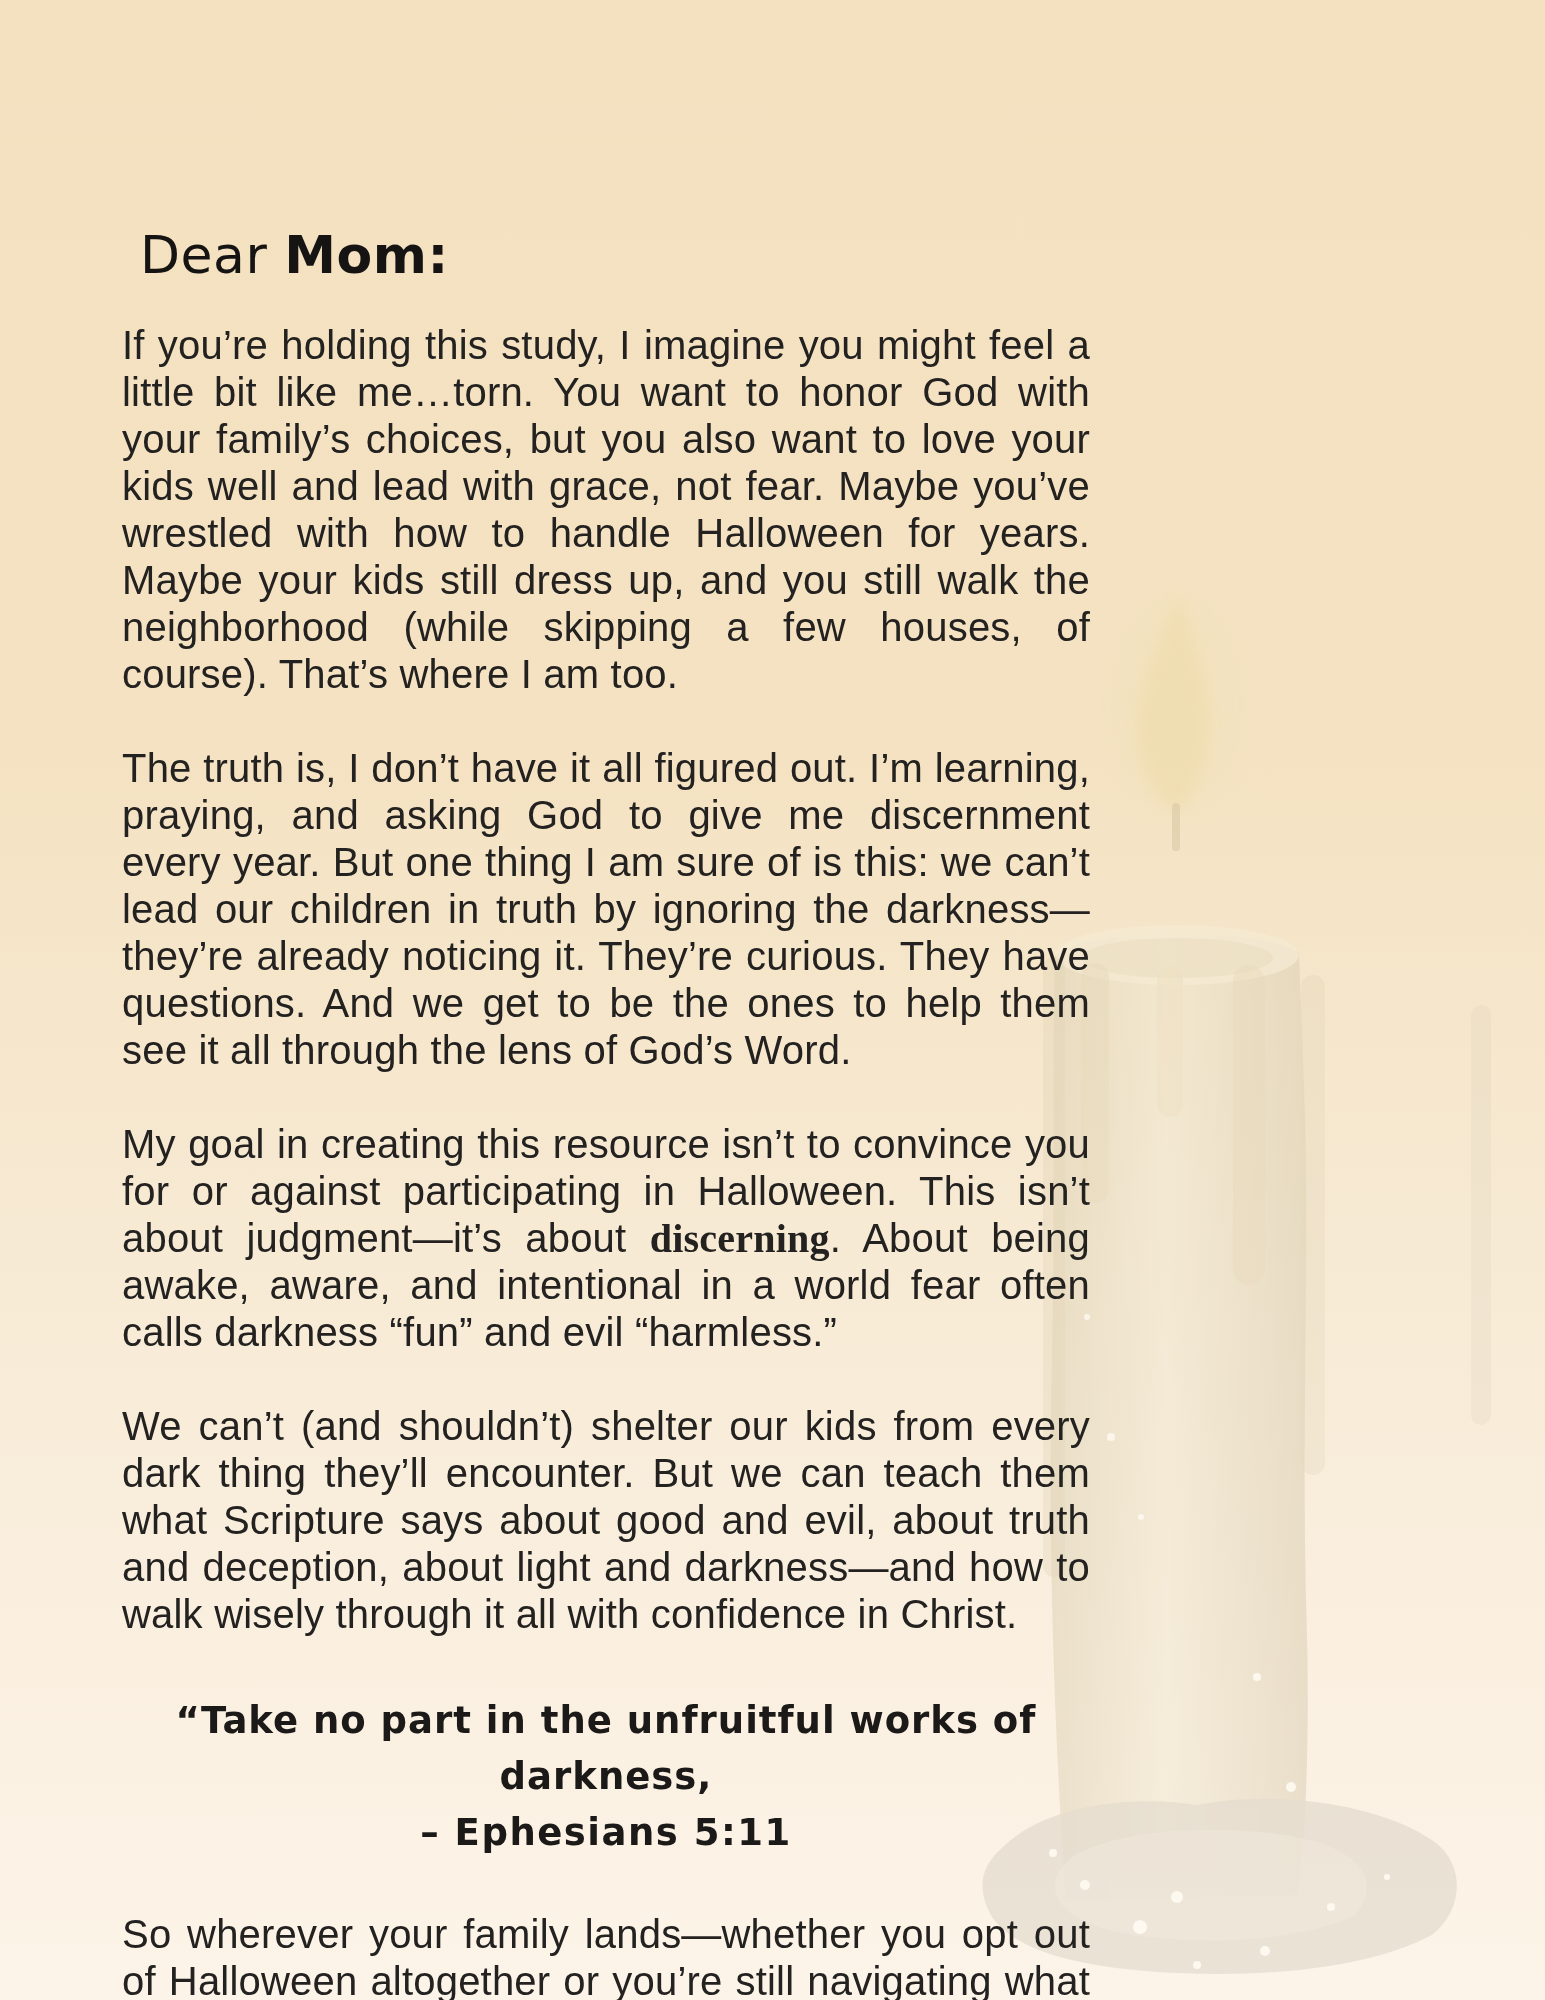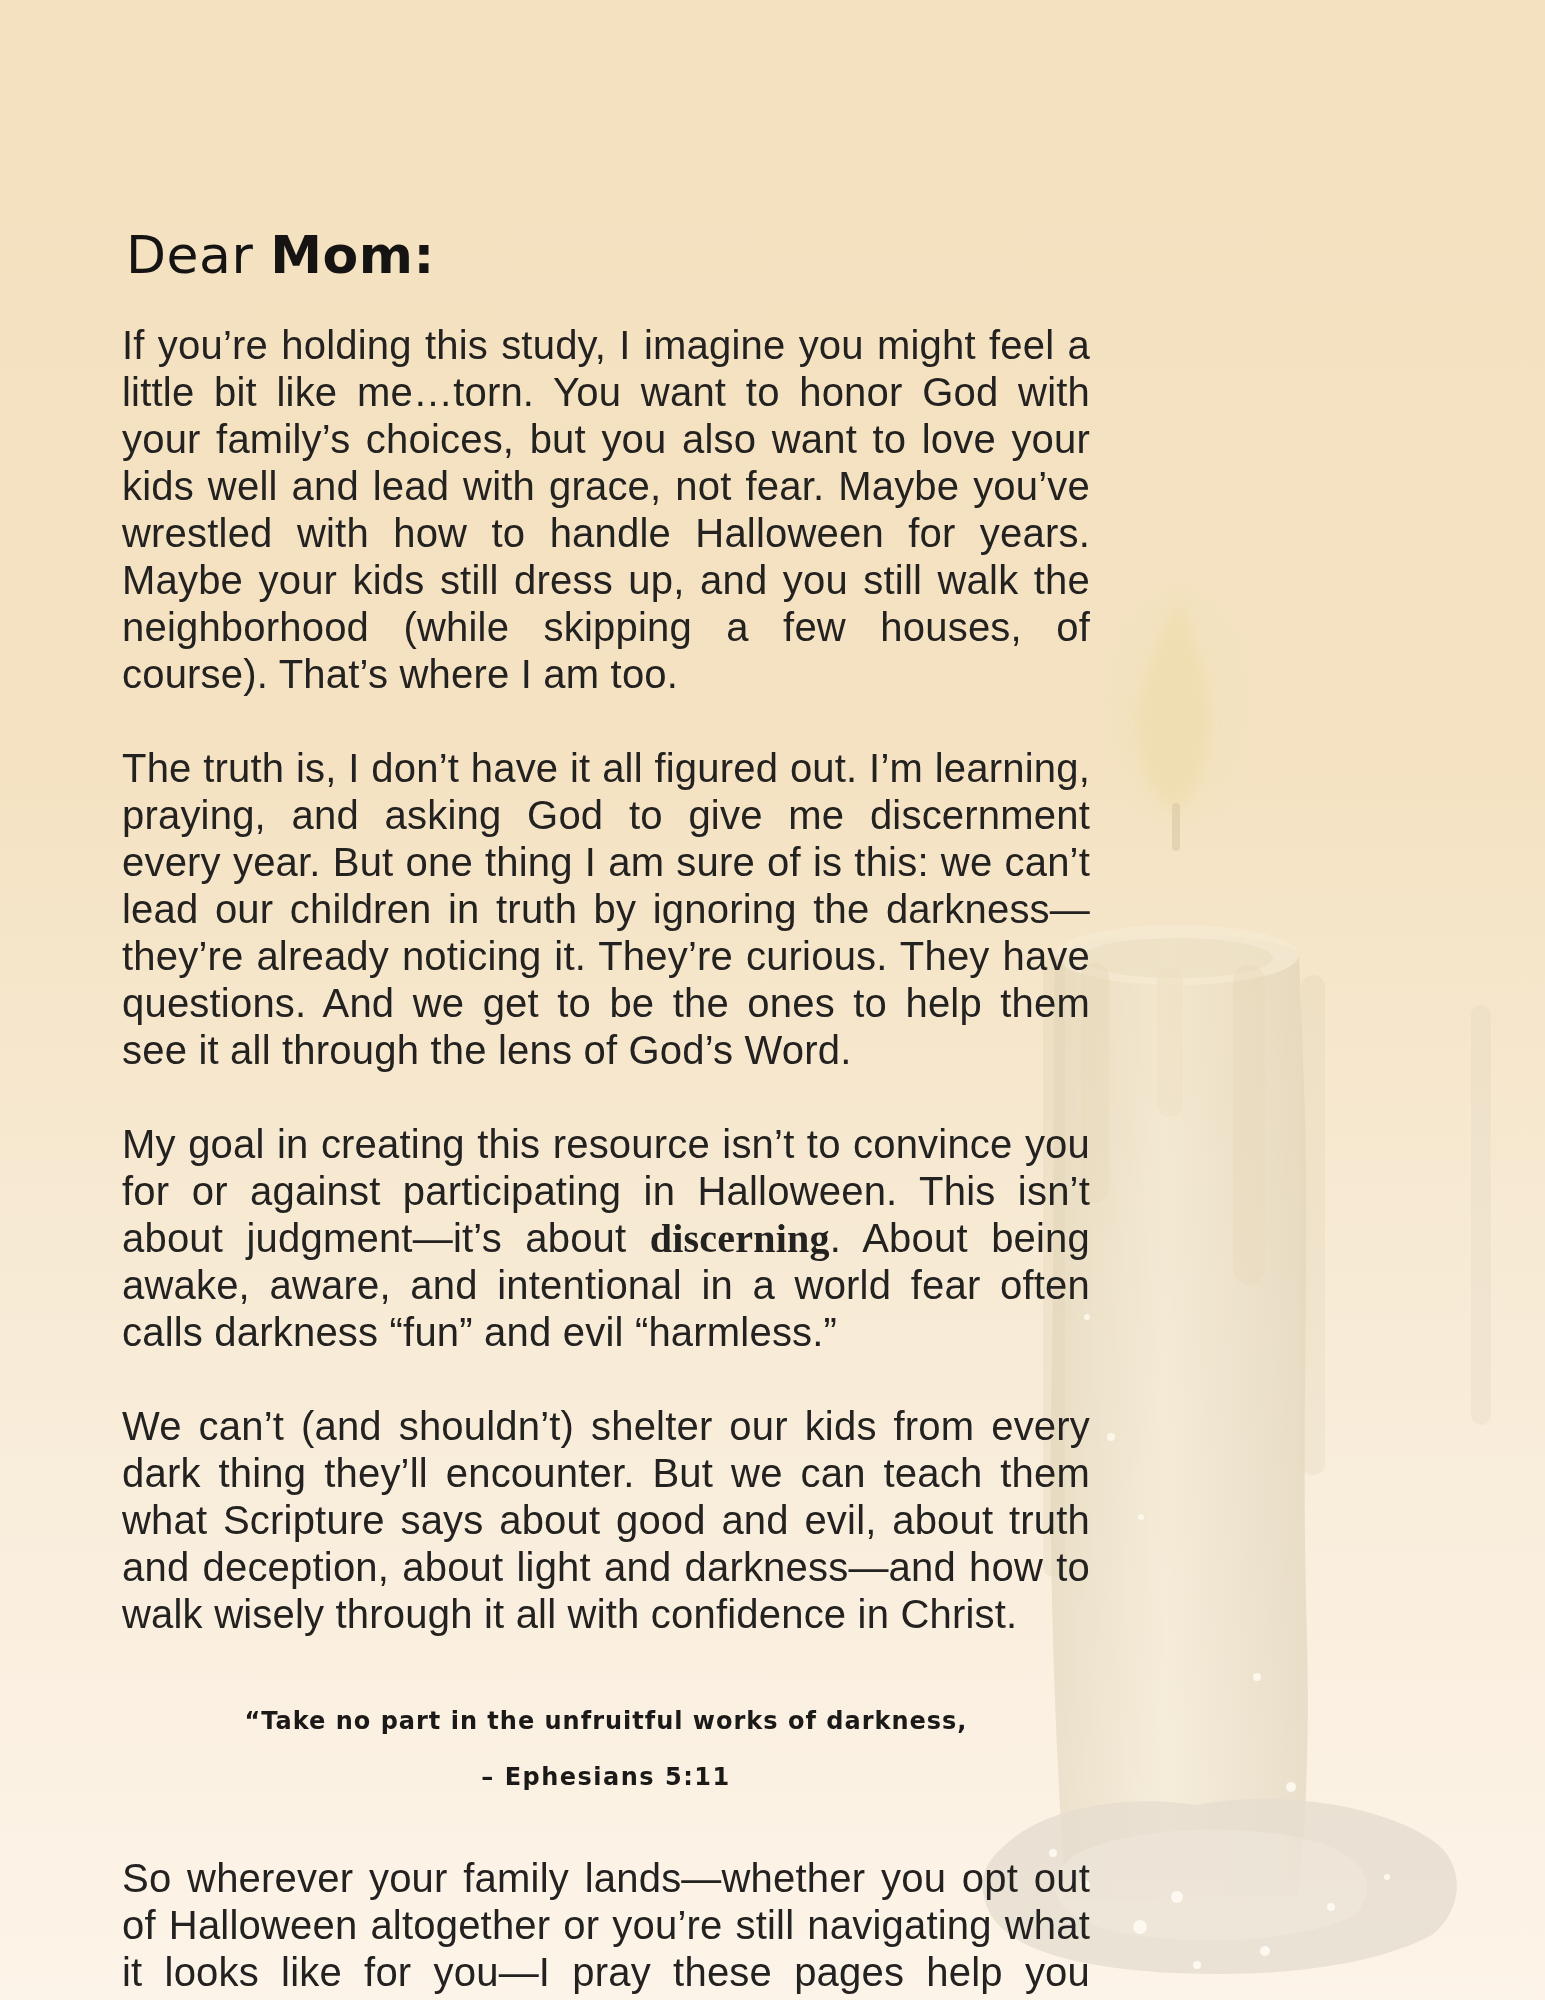--- a/index.html
+++ b/index.html
@@ -26,21 +26,21 @@
     pointer-events: none;
   }
   .content {
     position: relative;
     z-index: 1;
     width: 968px;
     margin-left: 122px;
     padding-top: 222px;
   }
   .title {
-    margin: 0 0 34px 4px;
+    margin: 0 0 34px 18px;
     font-family: "DejaVu Sans", sans-serif;
     font-size: 52px;
     line-height: 66px;
     letter-spacing: 0.5px;
     color: #151413;
     font-weight: 400;
   }
   .t-line { display: block; }
   .w400 { font-weight: 400; }
   .w700 { font-weight: 700; }
@@ -50,21 +50,21 @@
     line-height: 47px;
     color: #232220;
     text-align: justify;
     letter-spacing: 0.2px;
   }
   .body-text .bold-word { font-weight: 700; font-family: Liberation Serif, serif; }
   .multiline { white-space: pre-line; margin-bottom: 0; }
   .scripture {
     margin: 55px 0 50px 0;
     font-family: "DejaVu Sans", sans-serif;
-    font-size: 24px;
+    font-size: 37px;
     line-height: 56px;
     font-weight: 700;
     letter-spacing: 1px;
     color: #1b1a18;
     text-align: center;
   }
   .q-line { display: block; }
   .attribution { letter-spacing: 1.5px; }
 </style>
 </head>

